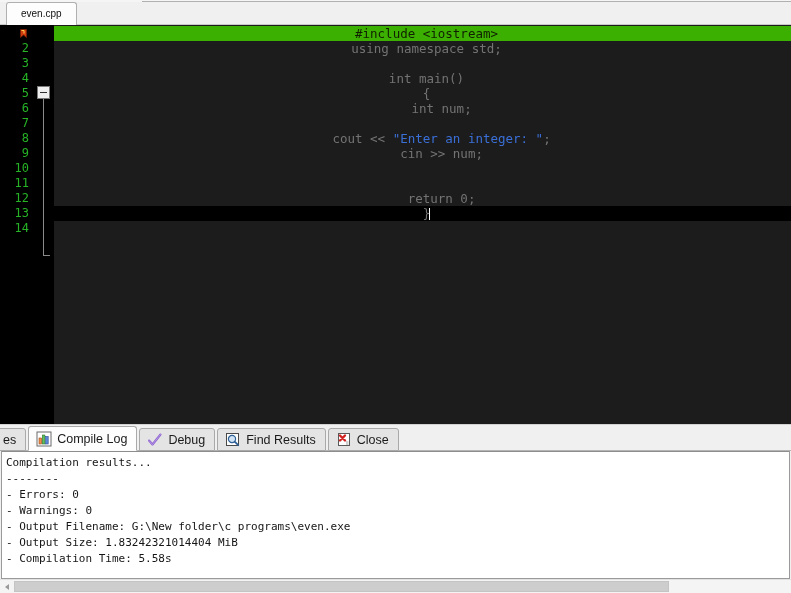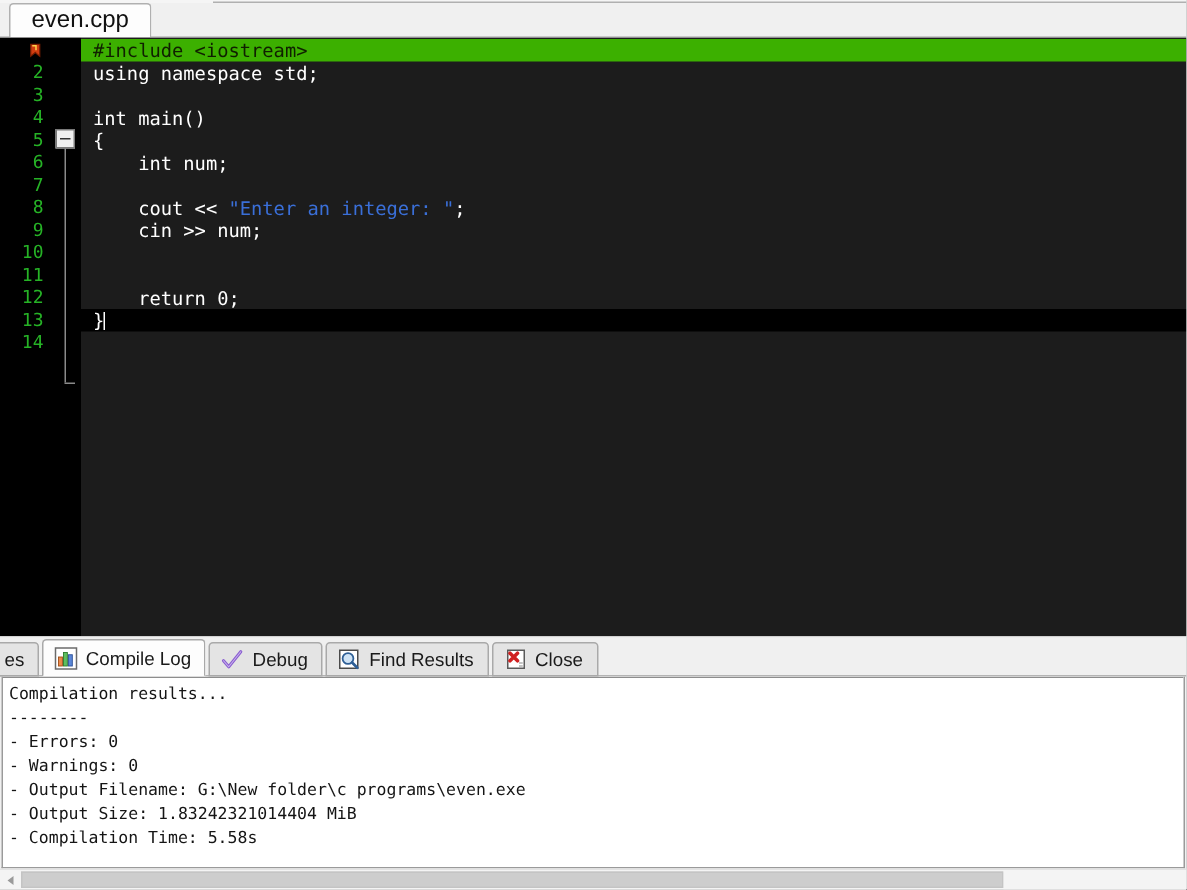--- a/index.html
+++ b/index.html
@@ -27,21 +27,21 @@
     content:""; position:absolute; left:142px; top:1px; right:0; height:1px;
     background:#b0b0b0;
   }
   .filetab {
     position: absolute; left: 6px; top: 2px;
     height: 23px; padding: 0 14px 0 14px;
     background: #fdfdfd;
     border: 1px solid #b0b0b0; border-bottom: none;
     border-radius: 3px 3px 0 0;
     display: flex; align-items: center;
-    font-size: 16px; color: #111; line-height: 1;
+    font-size: 10px; color: #111; line-height: 1;
   }
 
   
   .editor-wrap {
     flex: 1 1 auto; position: relative; overflow: hidden;
     background: #ffffff;
     border-bottom: 1px solid #d2d2d2;
   }
   .editor {
     position: absolute; inset: 0;
@@ -86,27 +86,27 @@
     position: absolute; left: 9px; top: 230px; width: 7px; height: 1px;
     background: #8a8a8a;
   }
 
   .code {
     flex: 1 1 auto; position: relative; background: #1c1c1c;
     padding-top: 1px; overflow: hidden;
   }
   .cline {
     height: 15px; line-height: 15px; white-space: pre;
-    color: #e8e8e8; padding-left: 8px;
+    color: #e8e8e8; padding-left: 8px; text-align: center;
   }
   .cline.current { background: #3cb000; color: #102000; }
   .cline.lastline { background: #000000; }
 
   
-  .k  { color: #ffffff; }
+  .k  { color: #737373; }
   .str{ color: #3a6fd8; }
   .pp { color: #102000; }
   .cursor {
     display: inline-block; width: 1px; height: 12px;
     background: #ffffff; vertical-align: -2px;
     margin-left: -1px;
   }
 
   
   .panel {

